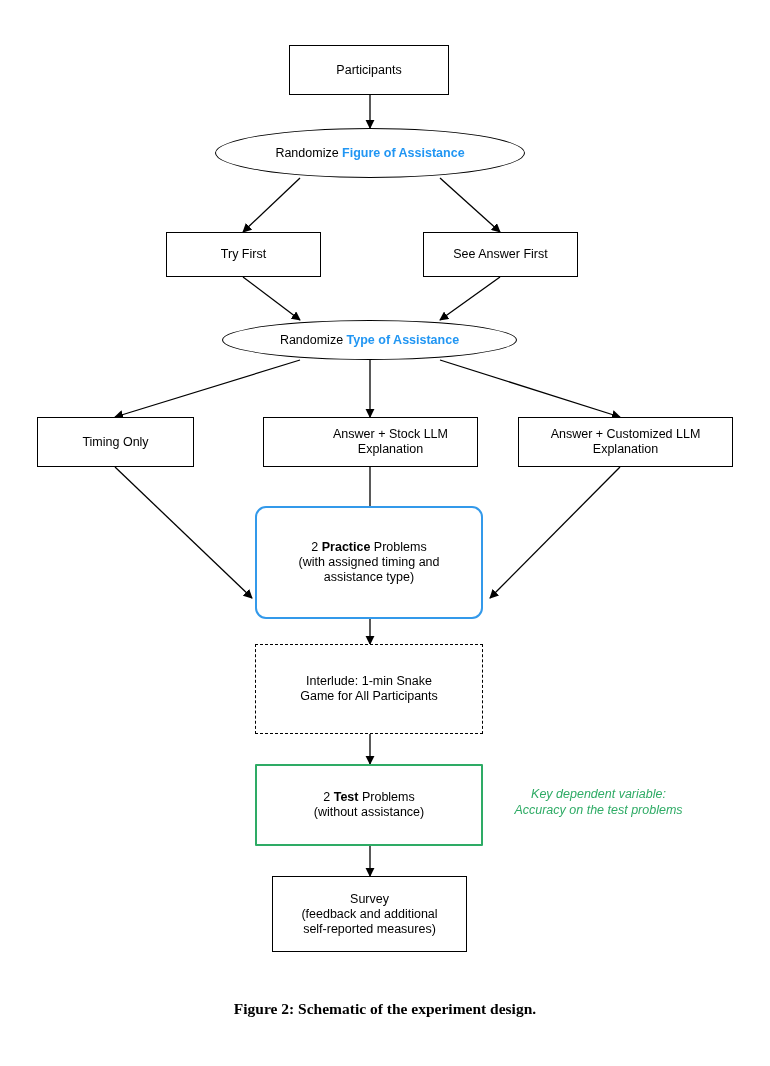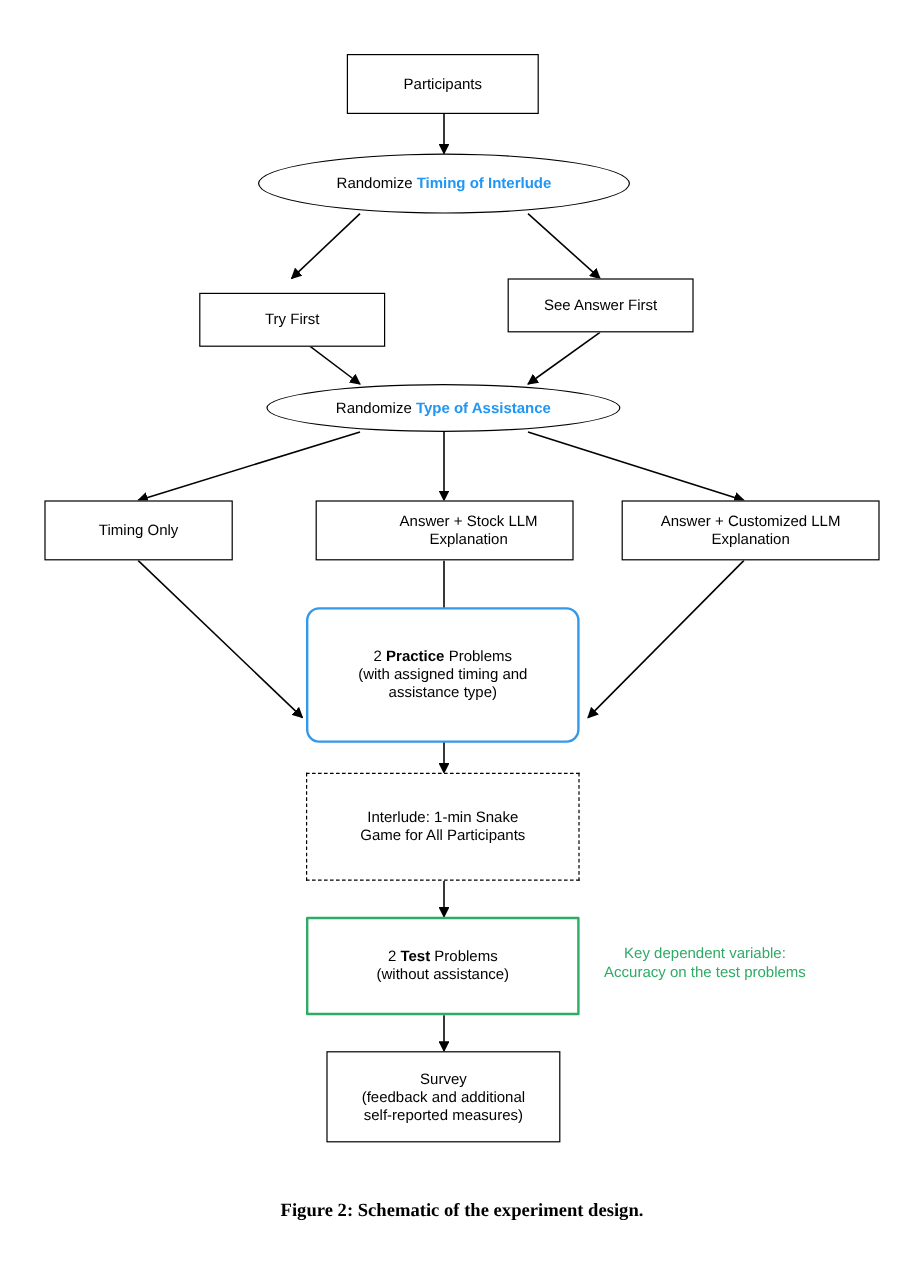--- a/index.html
+++ b/index.html
@@ -120,24 +120,24 @@
 
       <path d="M 370 846 L 370 876"></path>
     </g>
   </svg>
 
   <div class="node rect" style="left:289px; top:45px; width:160px; height:50px;">
     <span class="node-line">Participants</span>
   </div>
 
   <div class="node ellipse" style="left:215px; top:128px; width:310px; height:50px;">
-    <span><span>Randomize </span><span class="accent-blue">Timing of Interlude</span></span>
-  </div>
-
-  <div class="node rect" style="left:166px; top:232px; width:155px; height:45px;margin-top:12px;">
+    <span><span>Randomize </span><span class="accent-blue">Figure of Assistance</span></span>
+  </div>
+
+  <div class="node rect" style="left:166px; top:232px; width:155px; height:45px;">
     <span class="node-line">Try First</span>
   </div>
 
   <div class="node rect" style="left:423px; top:232px; width:155px; height:45px;">
     <span class="node-line">See Answer First</span>
   </div>
 
   <div class="node ellipse" style="left:222px; top:320px; width:295px; height:40px;">
     <span><span>Randomize </span><span class="accent-blue">Type of Assistance</span></span>
   </div>
@@ -175,21 +175,21 @@
     </span>
   </div>
 
   <div class="node rounded-green" style="left:255px; top:764px; width:228px; height:82px;">
     <span>
       <span class="node-line"><span>2 </span><span class="b">Test</span><span> Problems</span></span>
       <span class="node-line">(without assistance)</span>
     </span>
   </div>
 
-  <div class="note" style="left:470px; top:786px; width:235px;">
+  <div class="note" style="left:481px; top:786px; width:235px;font-style:italic;">
     <span class="node-line">Key dependent variable:</span>
     <span class="node-line">Accuracy on the test problems</span>
   </div>
 
   <div class="node rect" style="left:272px; top:876px; width:195px; height:76px;">
     <span>
       <span class="node-line">Survey</span>
       <span class="node-line">(feedback and additional</span>
       <span class="node-line">self-reported measures)</span>
     </span>

